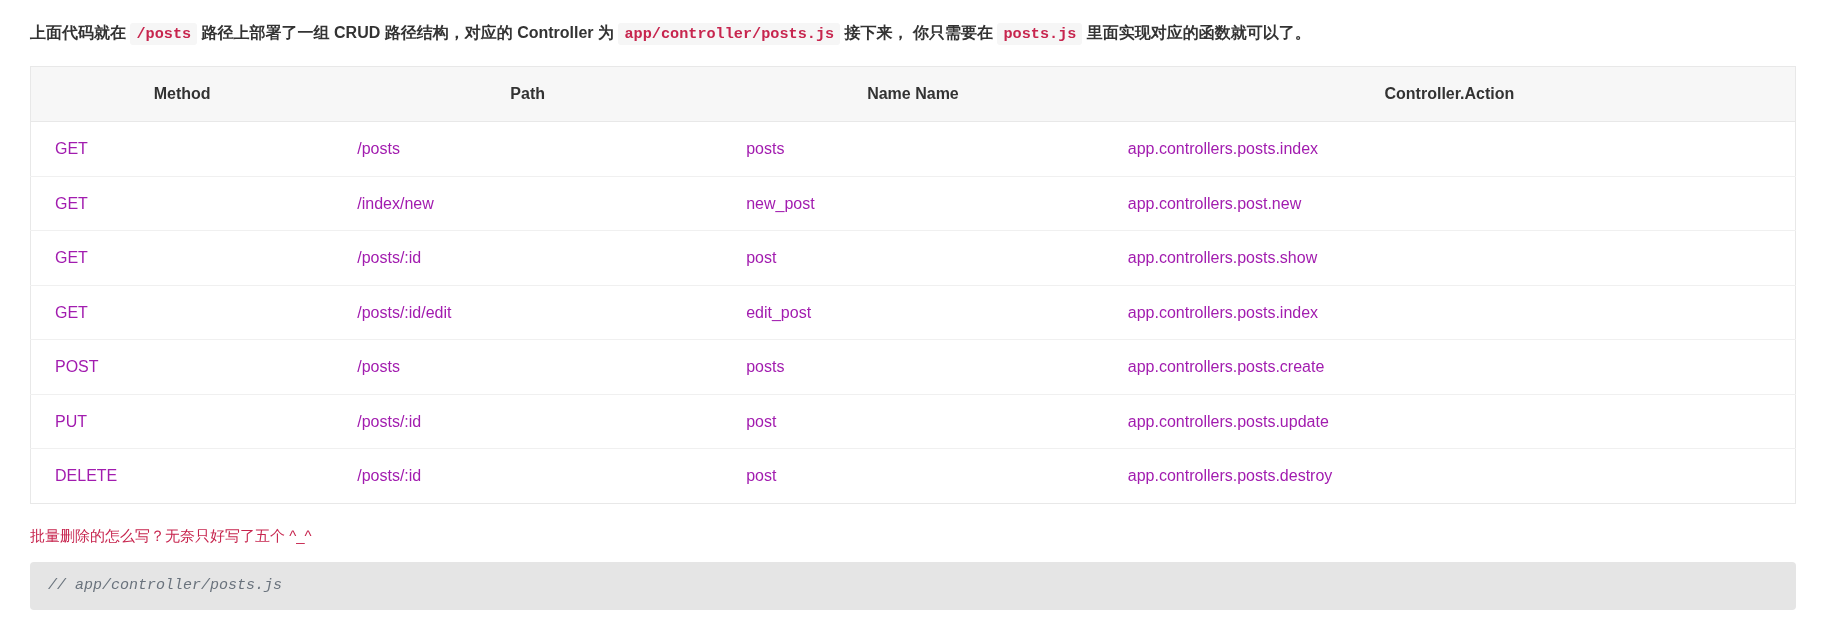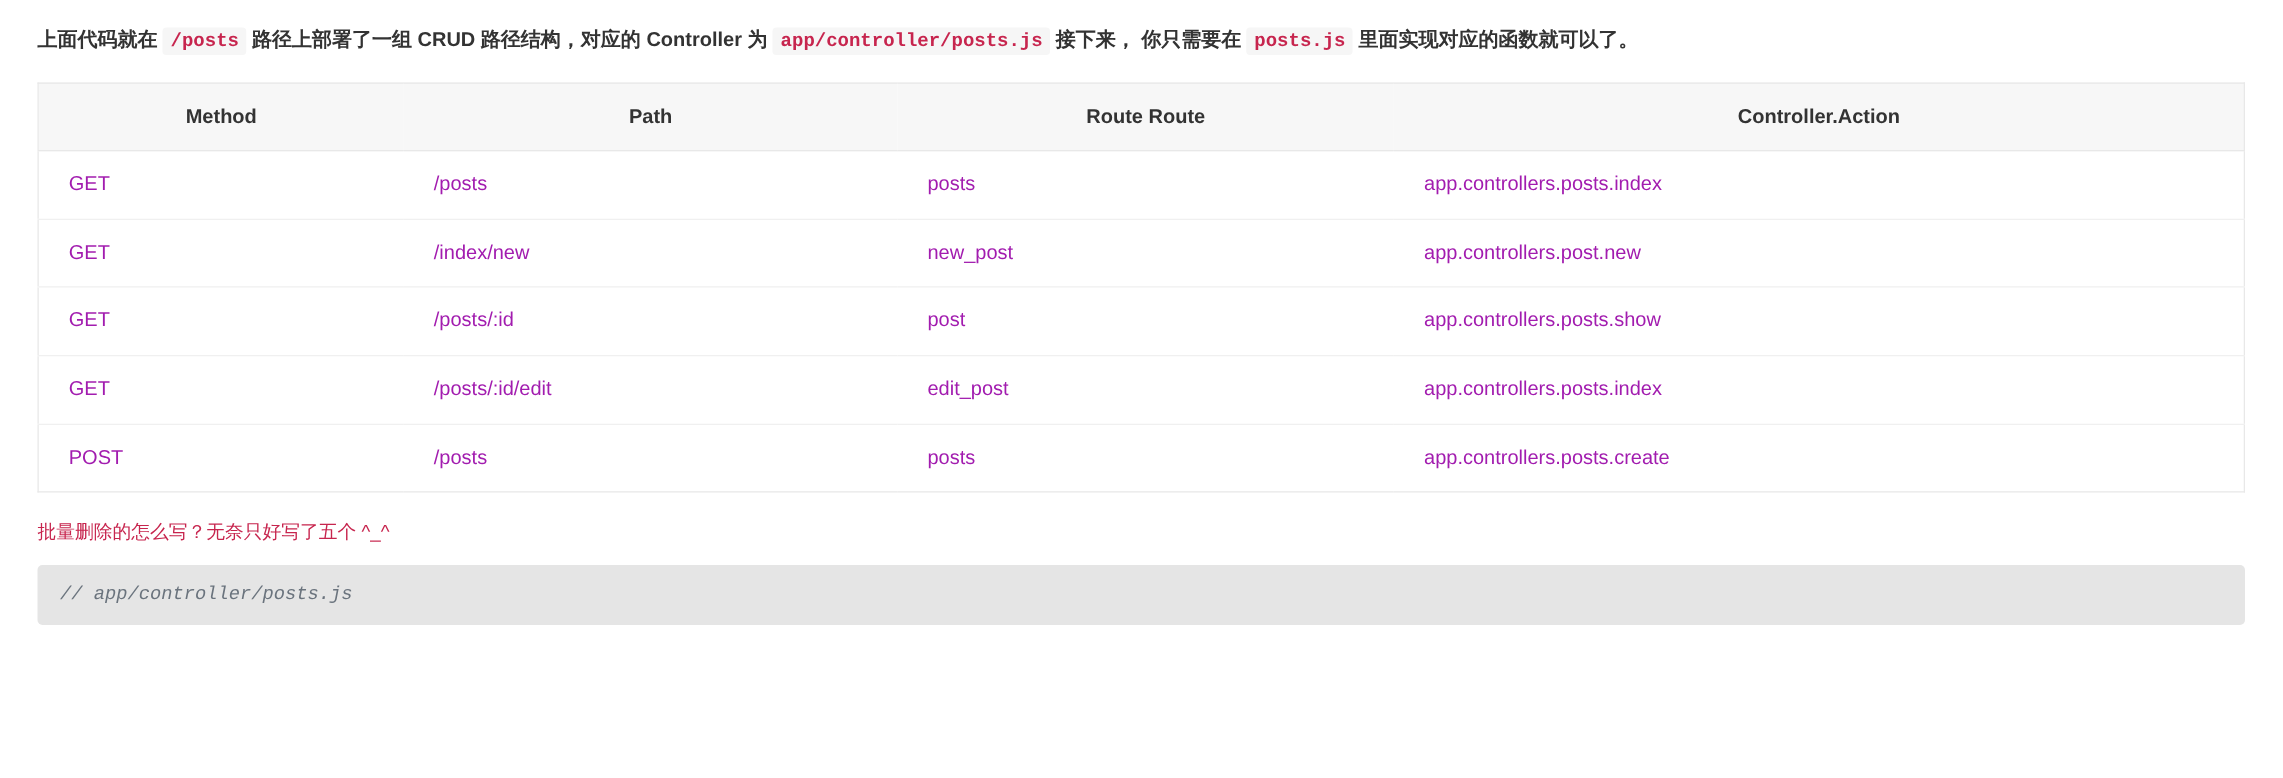--- a/index.html
+++ b/index.html
@@ -80,21 +80,21 @@
 
 <p class="intro-paragraph">
   <span>上面代码就在 </span><code>/posts</code><span> 路径上部署了一组 CRUD 路径结构，对应的 Controller 为 </span><code>app/controller/posts.js</code><span> 接下来， 你只需要在 </span><code>posts.js</code><span> 里面实现对应的函数就可以了。</span>
 </p>
 
 <table>
   <thead>
     <tr>
       <th>Method</th>
       <th>Path</th>
-      <th>Route Route</th>
+      <th>Name Name</th>
       <th>Controller.Action</th>
     </tr>
   </thead>
   <tbody id="table-body">
   <tr>
         <td>GET</td>
         <td>/posts</td>
         <td>posts</td>
         <td>app.controllers.posts.index</td>
       </tr>
@@ -115,18 +115,30 @@
         <td>/posts/:id/edit</td>
         <td>edit_post</td>
         <td>app.controllers.posts.index</td>
       </tr>
       <tr>
         <td>POST</td>
         <td>/posts</td>
         <td>posts</td>
         <td>app.controllers.posts.create</td>
       </tr>
+      <tr>
+        <td>PUT</td>
+        <td>/posts/:id</td>
+        <td>post</td>
+        <td>app.controllers.posts.update</td>
+      </tr>
+      <tr>
+        <td>DELETE</td>
+        <td>/posts/:id</td>
+        <td>post</td>
+        <td>app.controllers.posts.destroy</td>
+      </tr>
     </tbody>
 </table>
 
 <div class="note">批量删除的怎么写？无奈只好写了五个  ^_^</div>
 
 <div class="code-block"><span class="code-comment">// app/controller/posts.js</span></div>
 
 </body></html>

